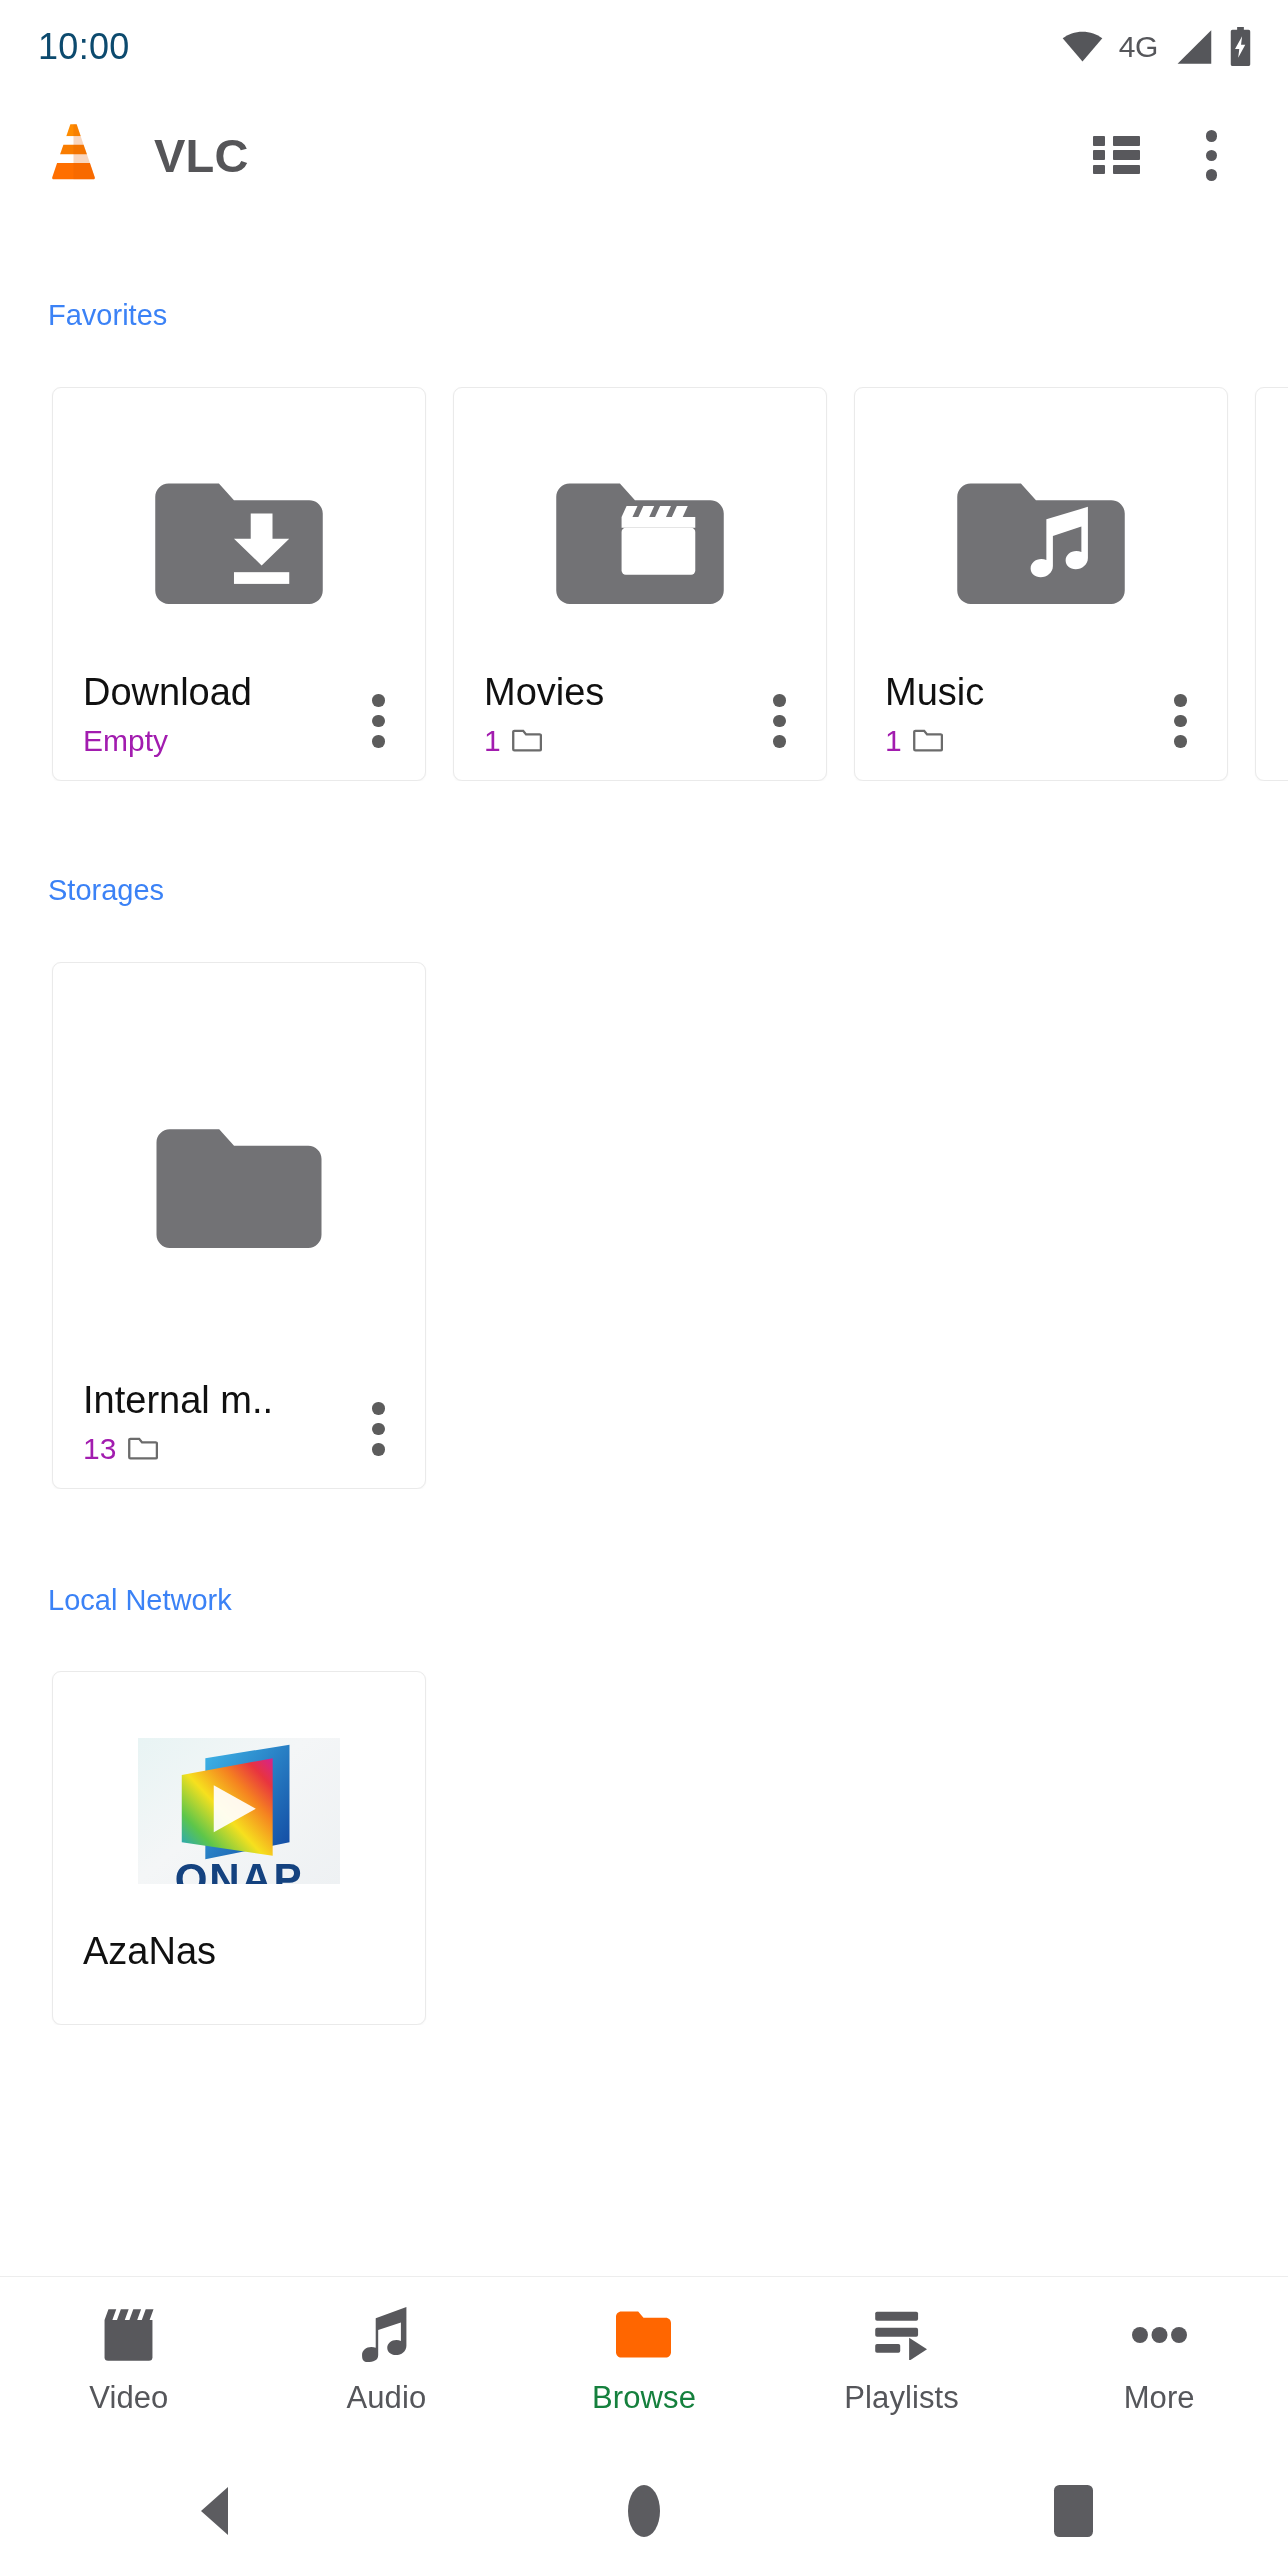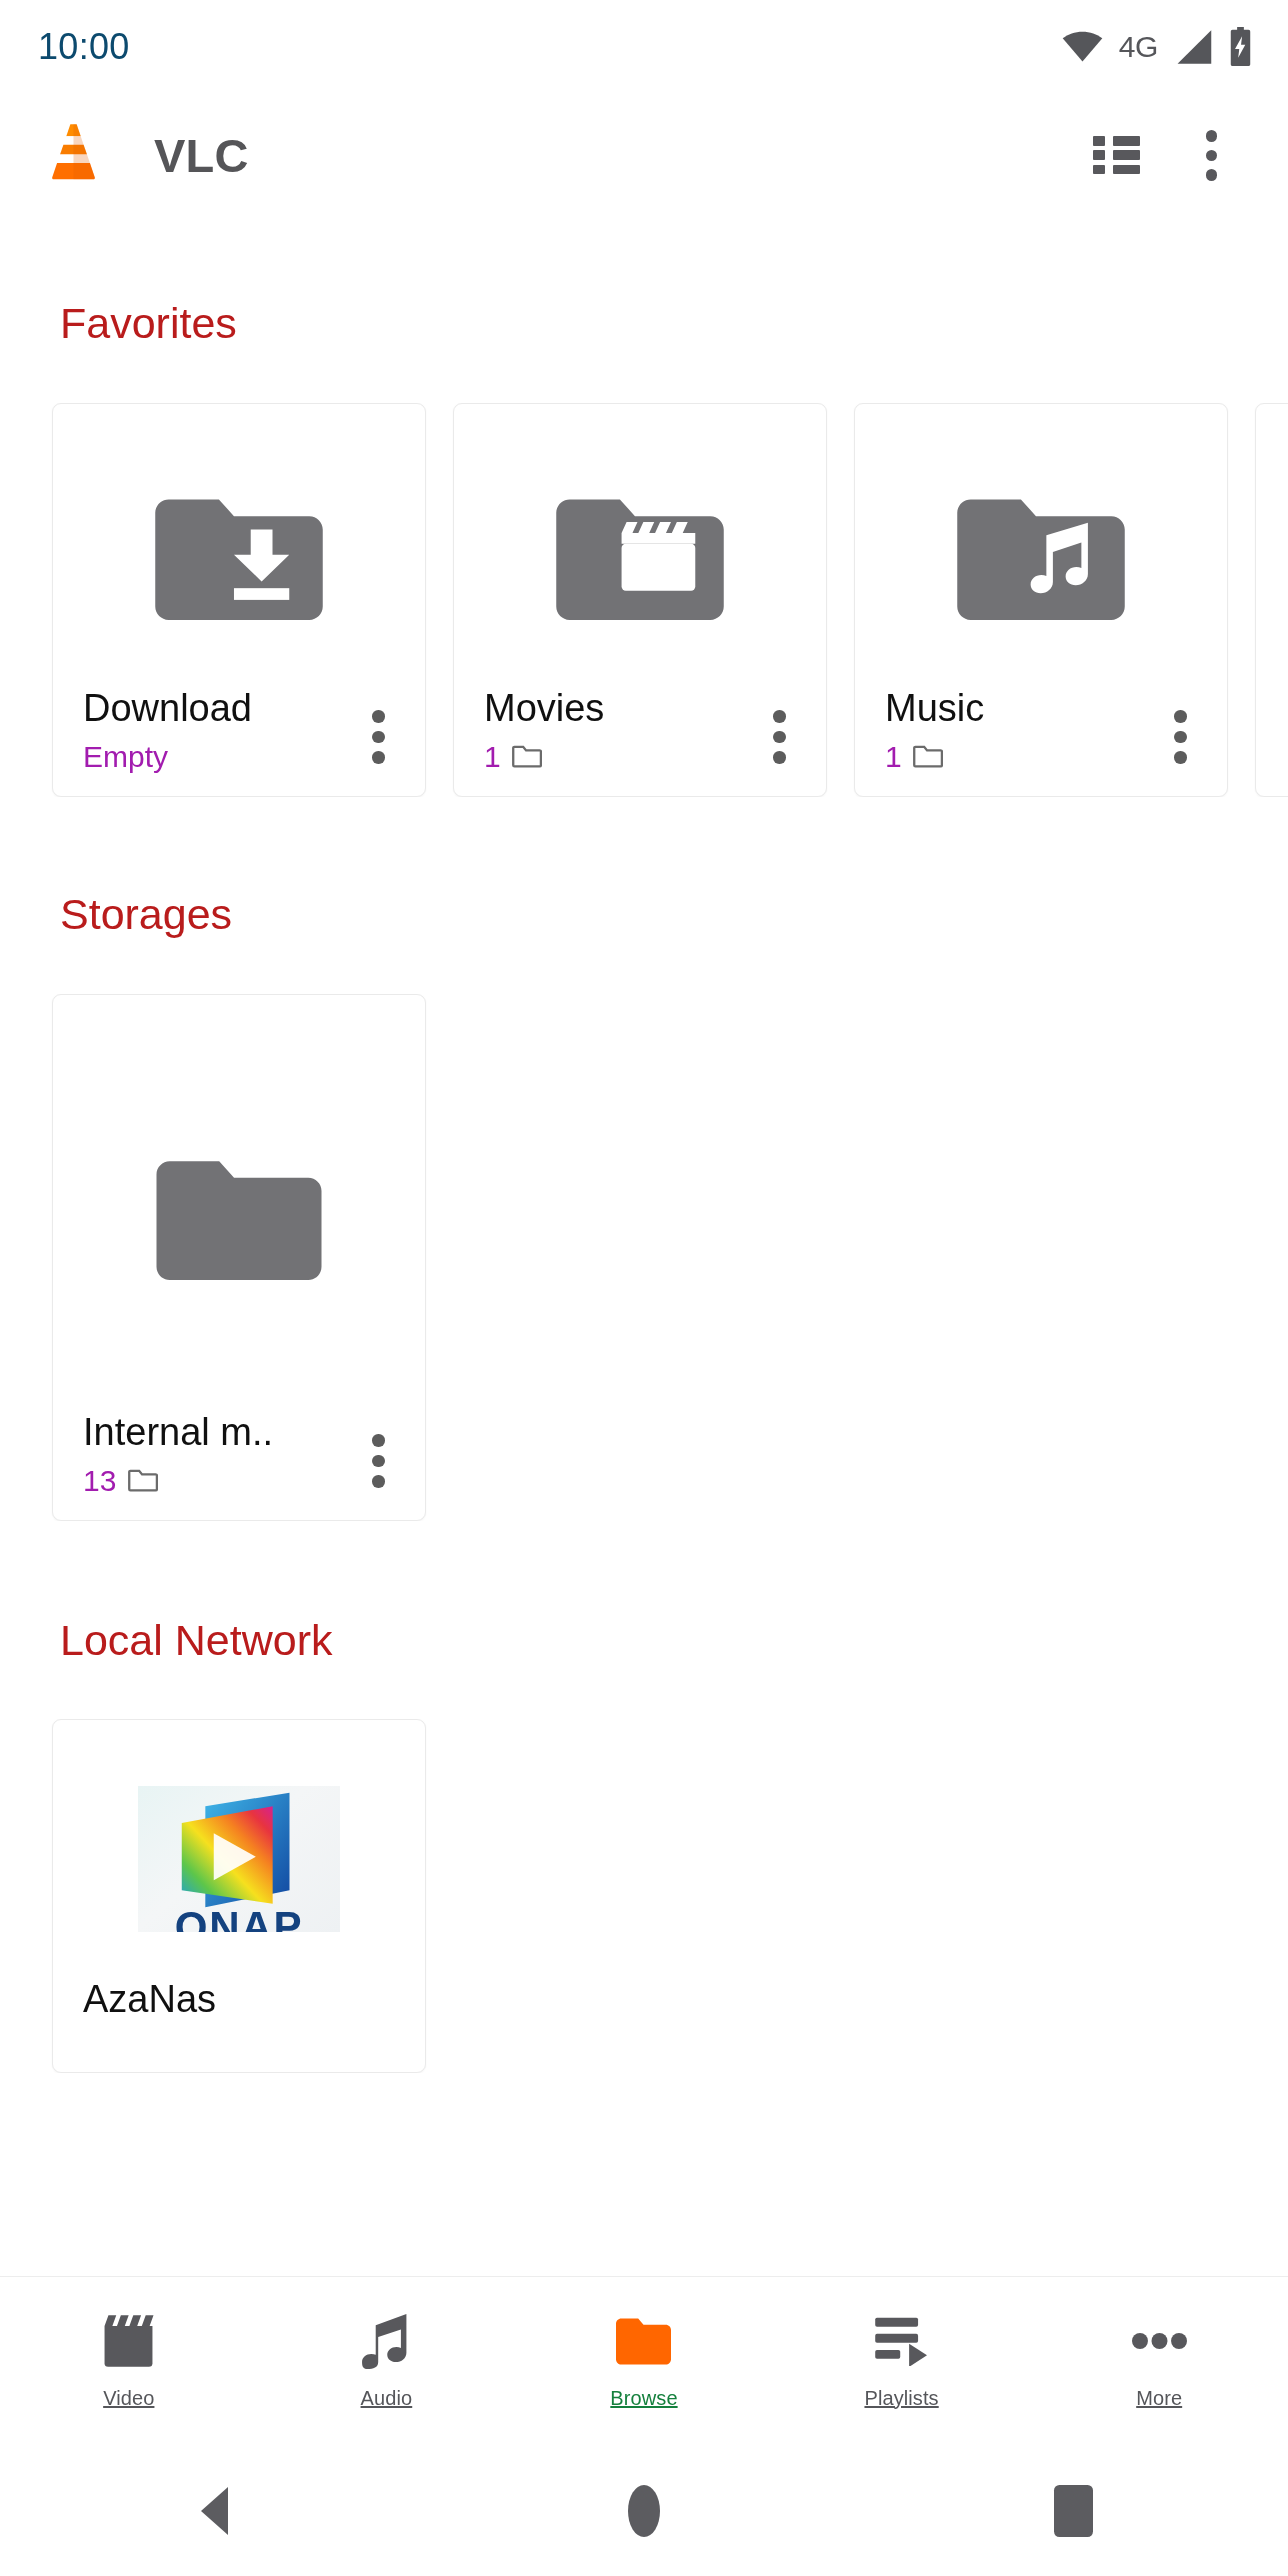--- a/index.html
+++ b/index.html
@@ -55,23 +55,23 @@
   .list-icon .row .bar { flex:1; }
 
   
   .vdots { display:flex; flex-direction:column; gap:8px; align-items:center; }
   .vdots span { width:11.6px; height:11.6px; border-radius:50%; background:#58585c; display:block; }
 
   
   .content { position:relative; }
 
   .section-title {
-    color:#b91c1c;
-    font-size:43px;
-    padding-left:60px;
+    color:#3b82f6;
+    font-size:29px;
+    padding-left:48px;
     font-weight:400;
   }
   .sec-favorites   { margin-top:81px; }
   .sec-storages    { margin-top:93px; }
   .sec-localnet    { margin-top:95px; }
 
   .card-strip {
     display:flex;
     gap:27px;
     padding-left:52px;
@@ -145,21 +145,21 @@
     display:flex; align-items:center;
   }
   .nav-item {
     flex:1;
     display:flex; flex-direction:column;
     align-items:center; justify-content:center;
     gap:18px;
   }
   .nav-icon { height:55px; display:flex; align-items:center; justify-content:center; }
   .nav-icon svg { display:block; }
-  .nav-label { font-size:20px; color:#55565a; letter-spacing:0.1px;text-decoration:underline; }
+  .nav-label { font-size:31px; color:#55565a; letter-spacing:0.1px; }
   .nav-item.active .nav-label { color:#15803d; }
 
   
   .sys-nav {
     position:absolute; left:0; bottom:0;
     width:1288px; height:130px;
     background:#ffffff;
     display:flex; align-items:center;
   }
   .sys-btn { flex:1; display:flex; align-items:center; justify-content:center; }

